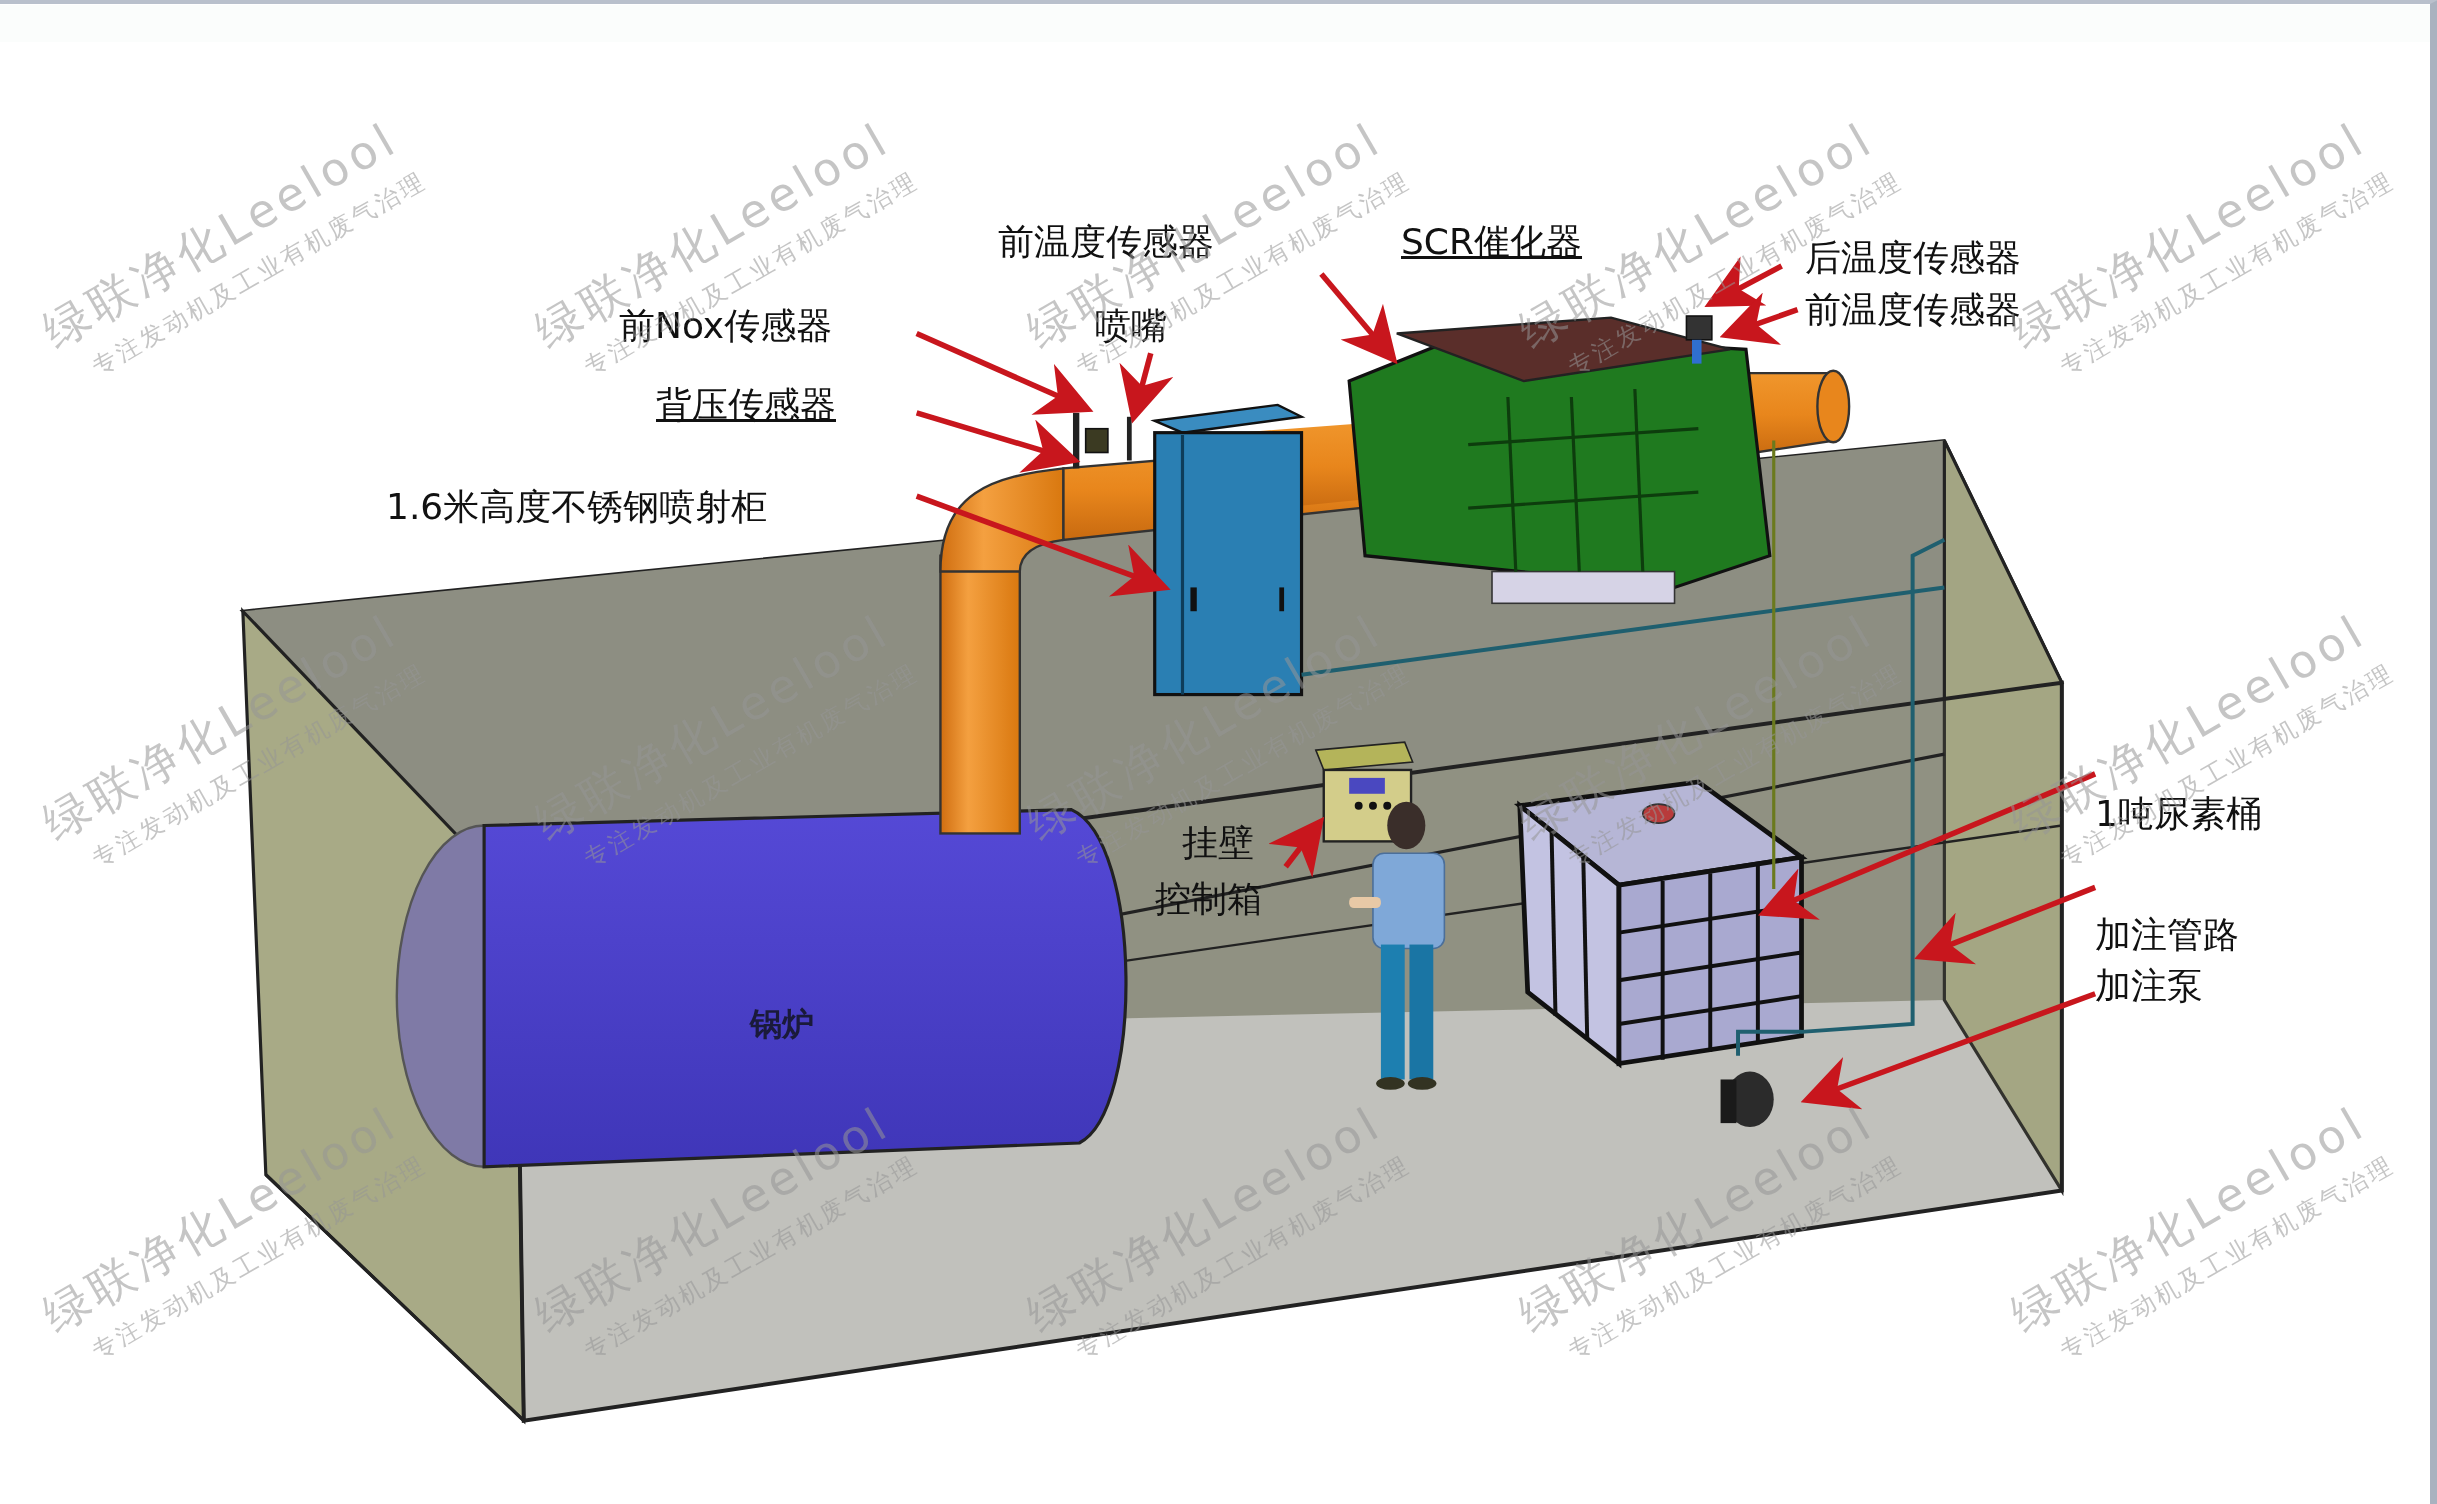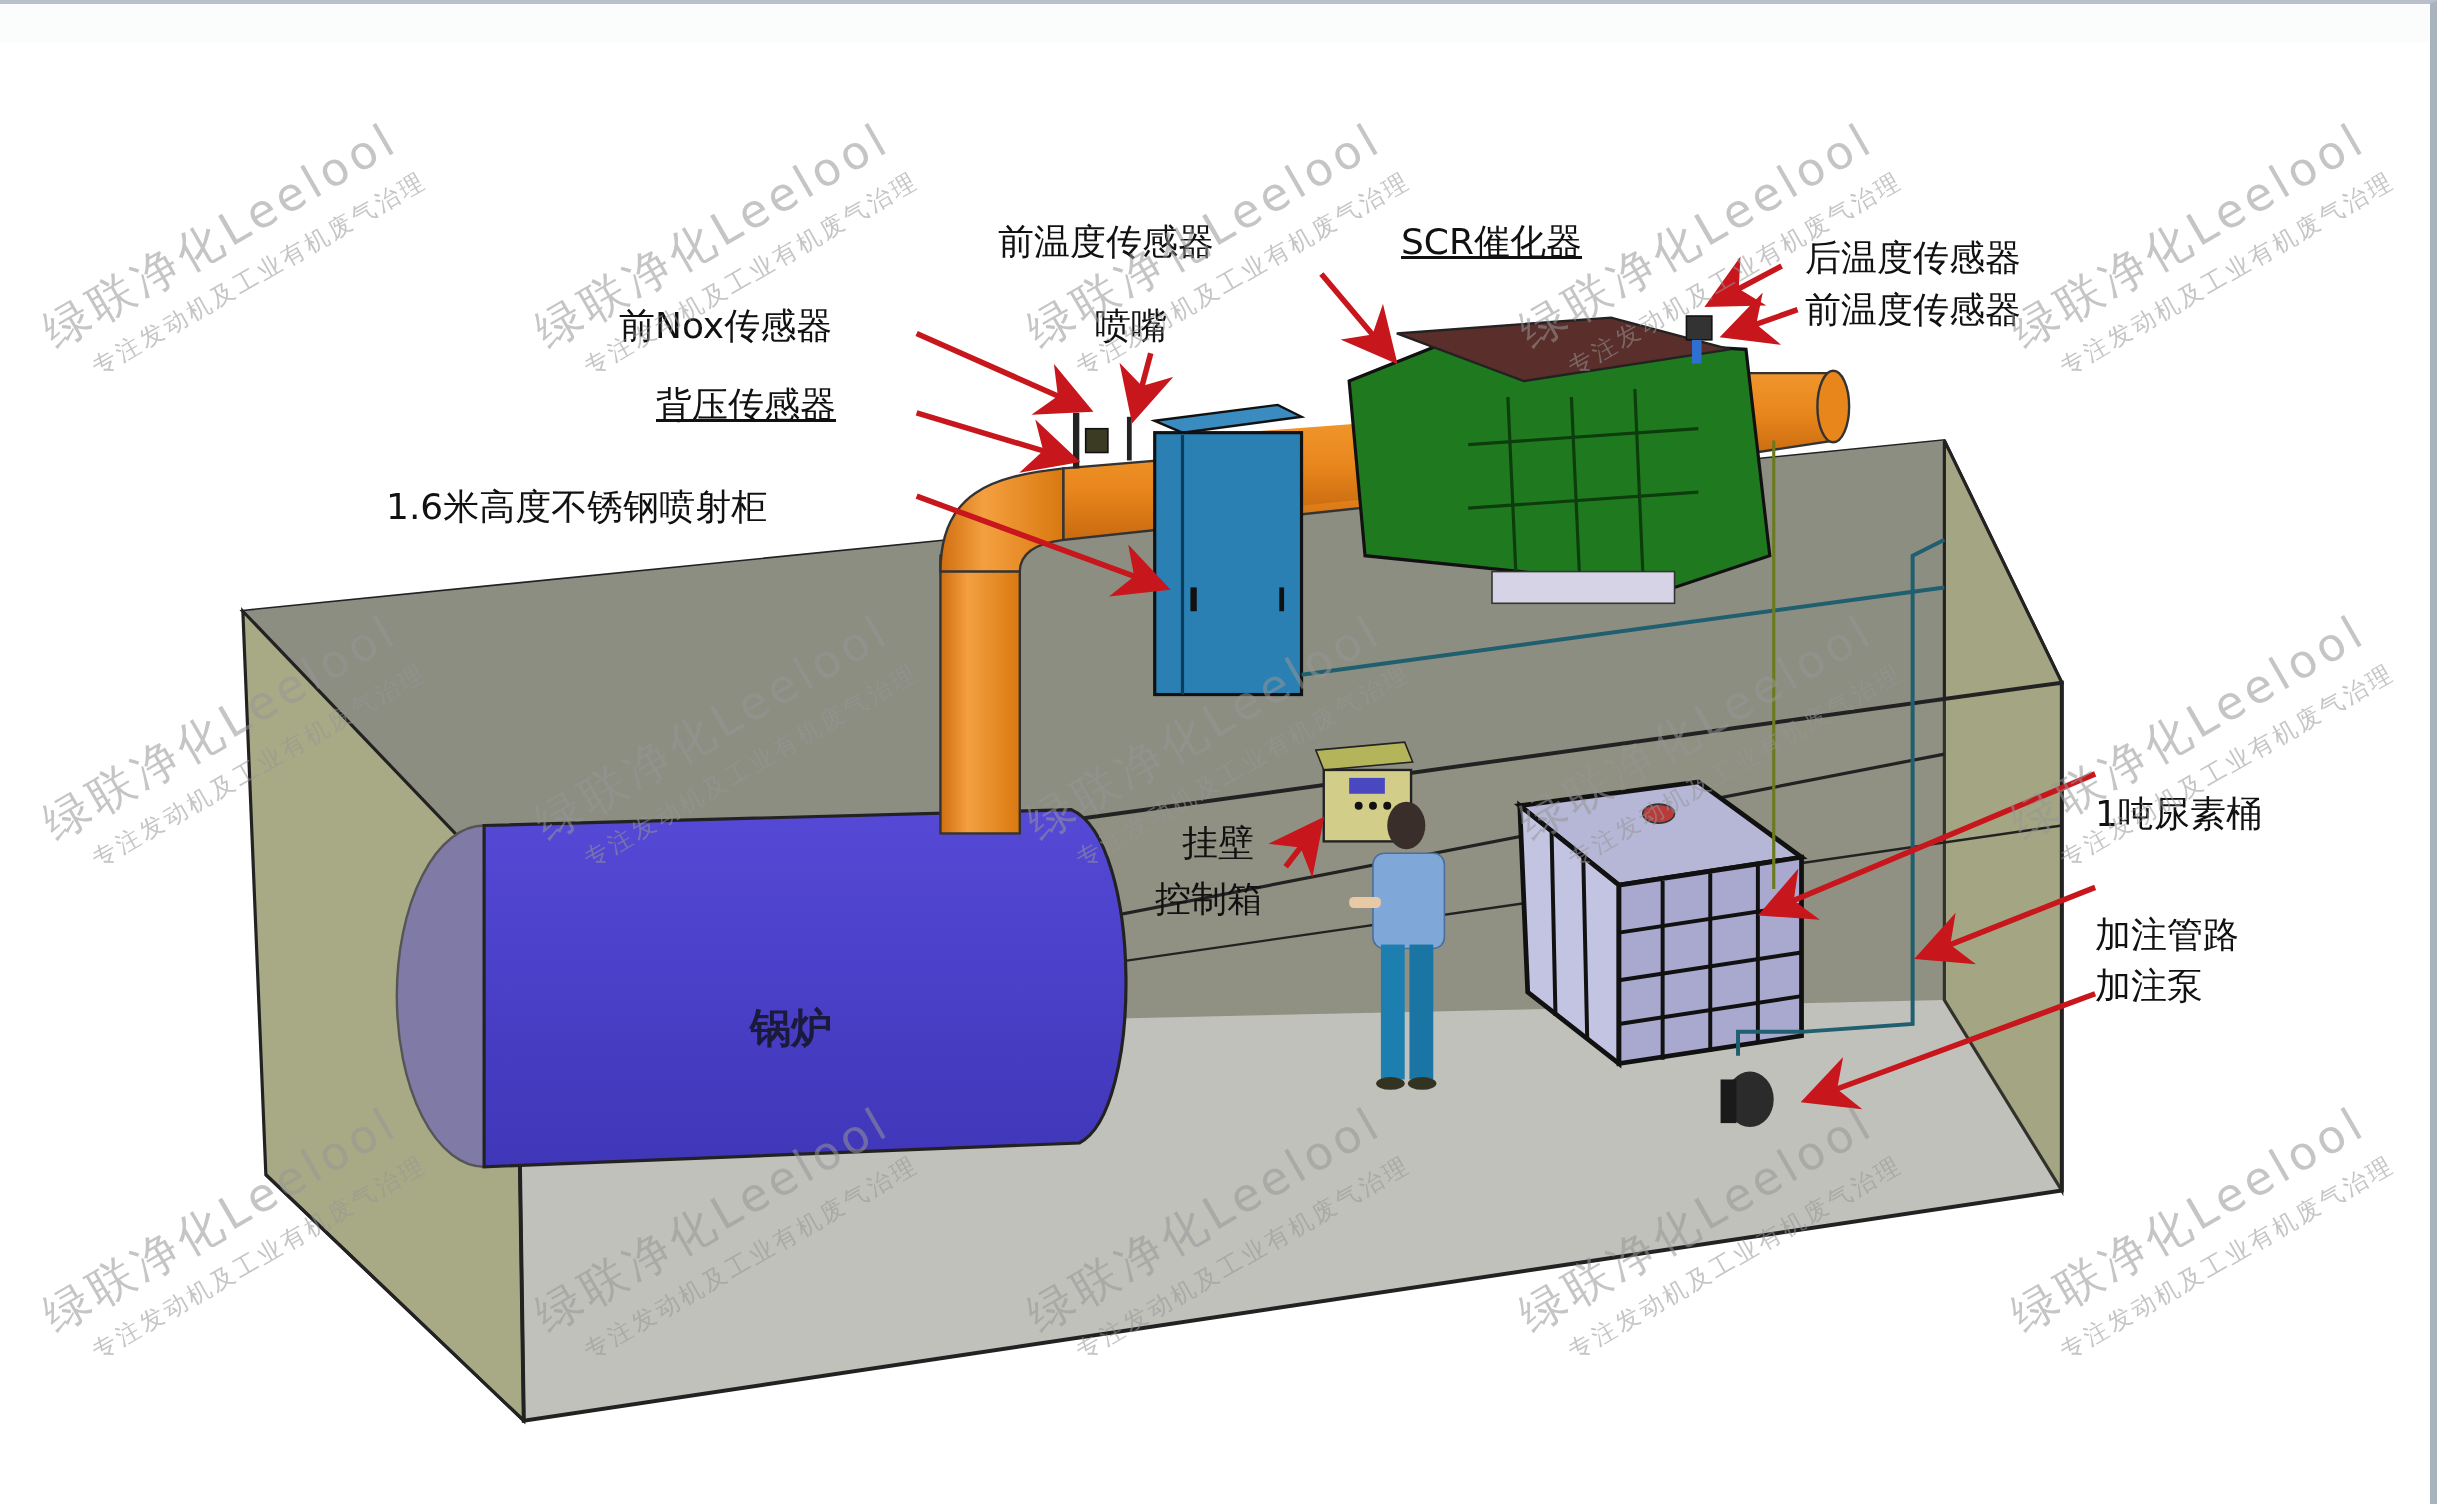--- a/index.html
+++ b/index.html
@@ -2,21 +2,21 @@
 <html style="font-size:12.7px"><head>
 <meta charset="utf-8">
 <style>
   html, body { margin:0; padding:0; background:#ffffff; }
   body { width:2438px; height:1505px; overflow:hidden; position:relative; font-family:"DejaVu Sans", sans-serif; }
   .frame { position:absolute; left:0; top:0; width:2438px; height:1505px; box-sizing:border-box;
            border-top:4.8px solid #b9c0cc; border-right:8px solid #a9b2bf; background:#ffffff; }
   .topband { position:absolute; left:0; top:4.8px; width:2430px; height:37px; background:#fbfdfc; }
   svg.scene { position:absolute; left:0; top:0; }
   .label { position:absolute; color:#111; font-size:36px; white-space:nowrap; line-height:1; font-family:"DejaVu Sans", sans-serif; }
-  .label.boiler { font-weight:bold; font-size:41px; color:#1a1a3a;text-align:center; }
+  .label.boiler { font-weight:bold; font-size:32px; color:#1a1a3a;text-align:center; }
   .wm { position:absolute; color:rgba(150,150,150,0.55); white-space:nowrap; transform-origin:left top; pointer-events:none; font-family:"DejaVu Sans", sans-serif; }
   .wm .main { font-size:46px; letter-spacing:4.8px; display:block; }
   .wm .sub { font-size:24px; letter-spacing:3.2px; display:block; margin-left:24px; margin-top:4.8px; }
 </style>
 </head>
 <body>
 
 <div class="frame"></div>
 <div class="topband"></div>
 

